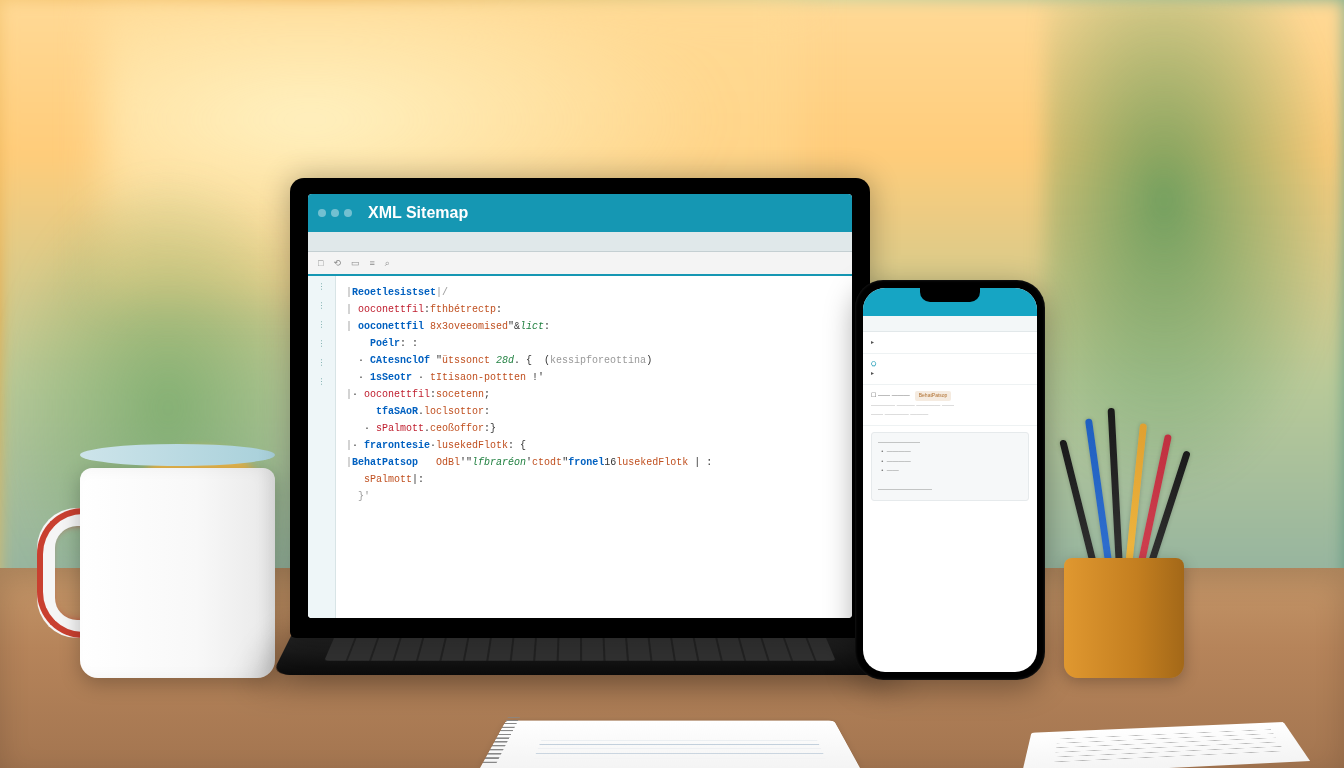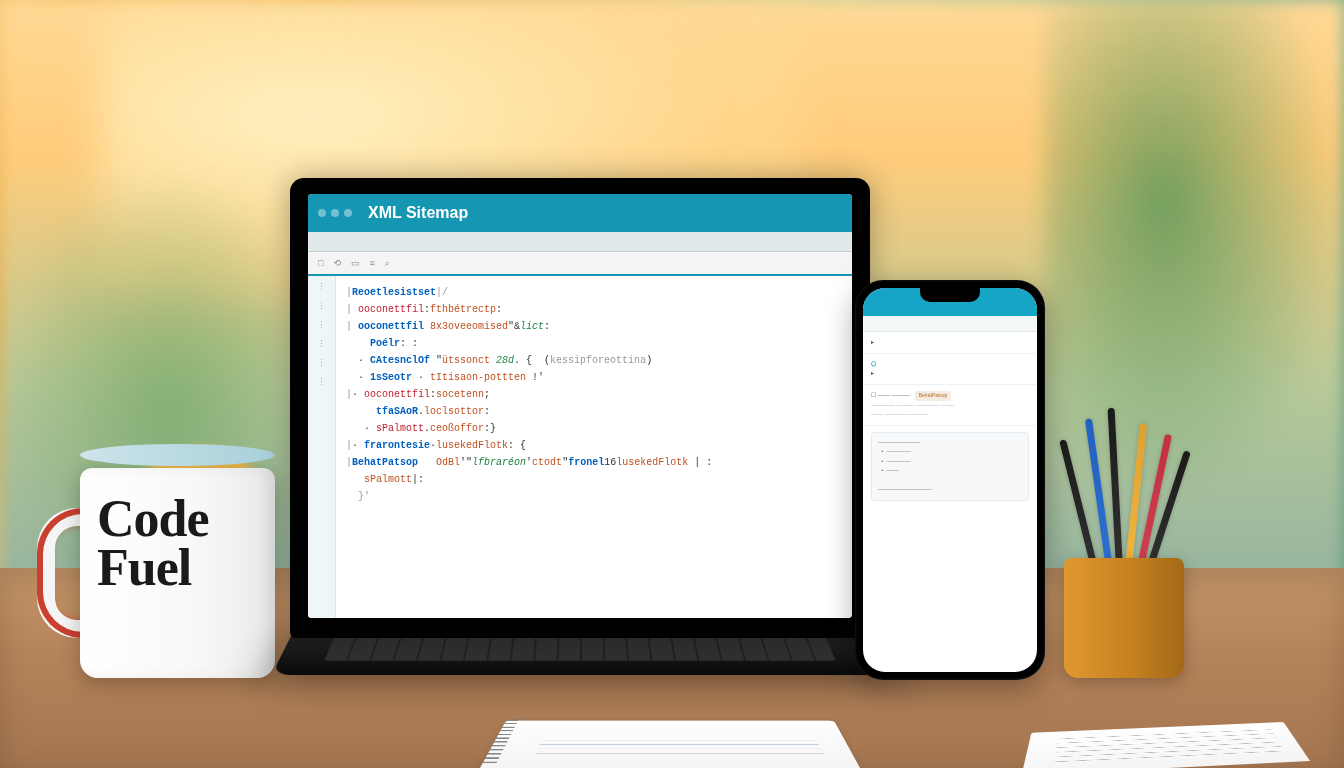--- a/index.html
+++ b/index.html
@@ -347,24 +347,20 @@
   <div class="notebook-scribble"></div>
 </div>
 <div class="notebook2">
   <div class="notebook-scribble"></div>
 </div>
 
 <div class="mug">
   <div class="mug-handle"></div>
   <div class="mug-body"></div>
   <div class="mug-rim"></div>
-  <div class="mug-text">
-    <div>Code</div>
-    <div>Fuel</div>
-  </div>
 </div>
 
 <div class="laptop">
   <div class="laptop-base"></div>
   <div class="laptop-keys"></div>
   <div class="laptop-screen-frame">
     <div class="laptop-screen">
       <div class="ls-titlebar">
         <div class="ls-dots">
           <div class="ls-dot"></div>

